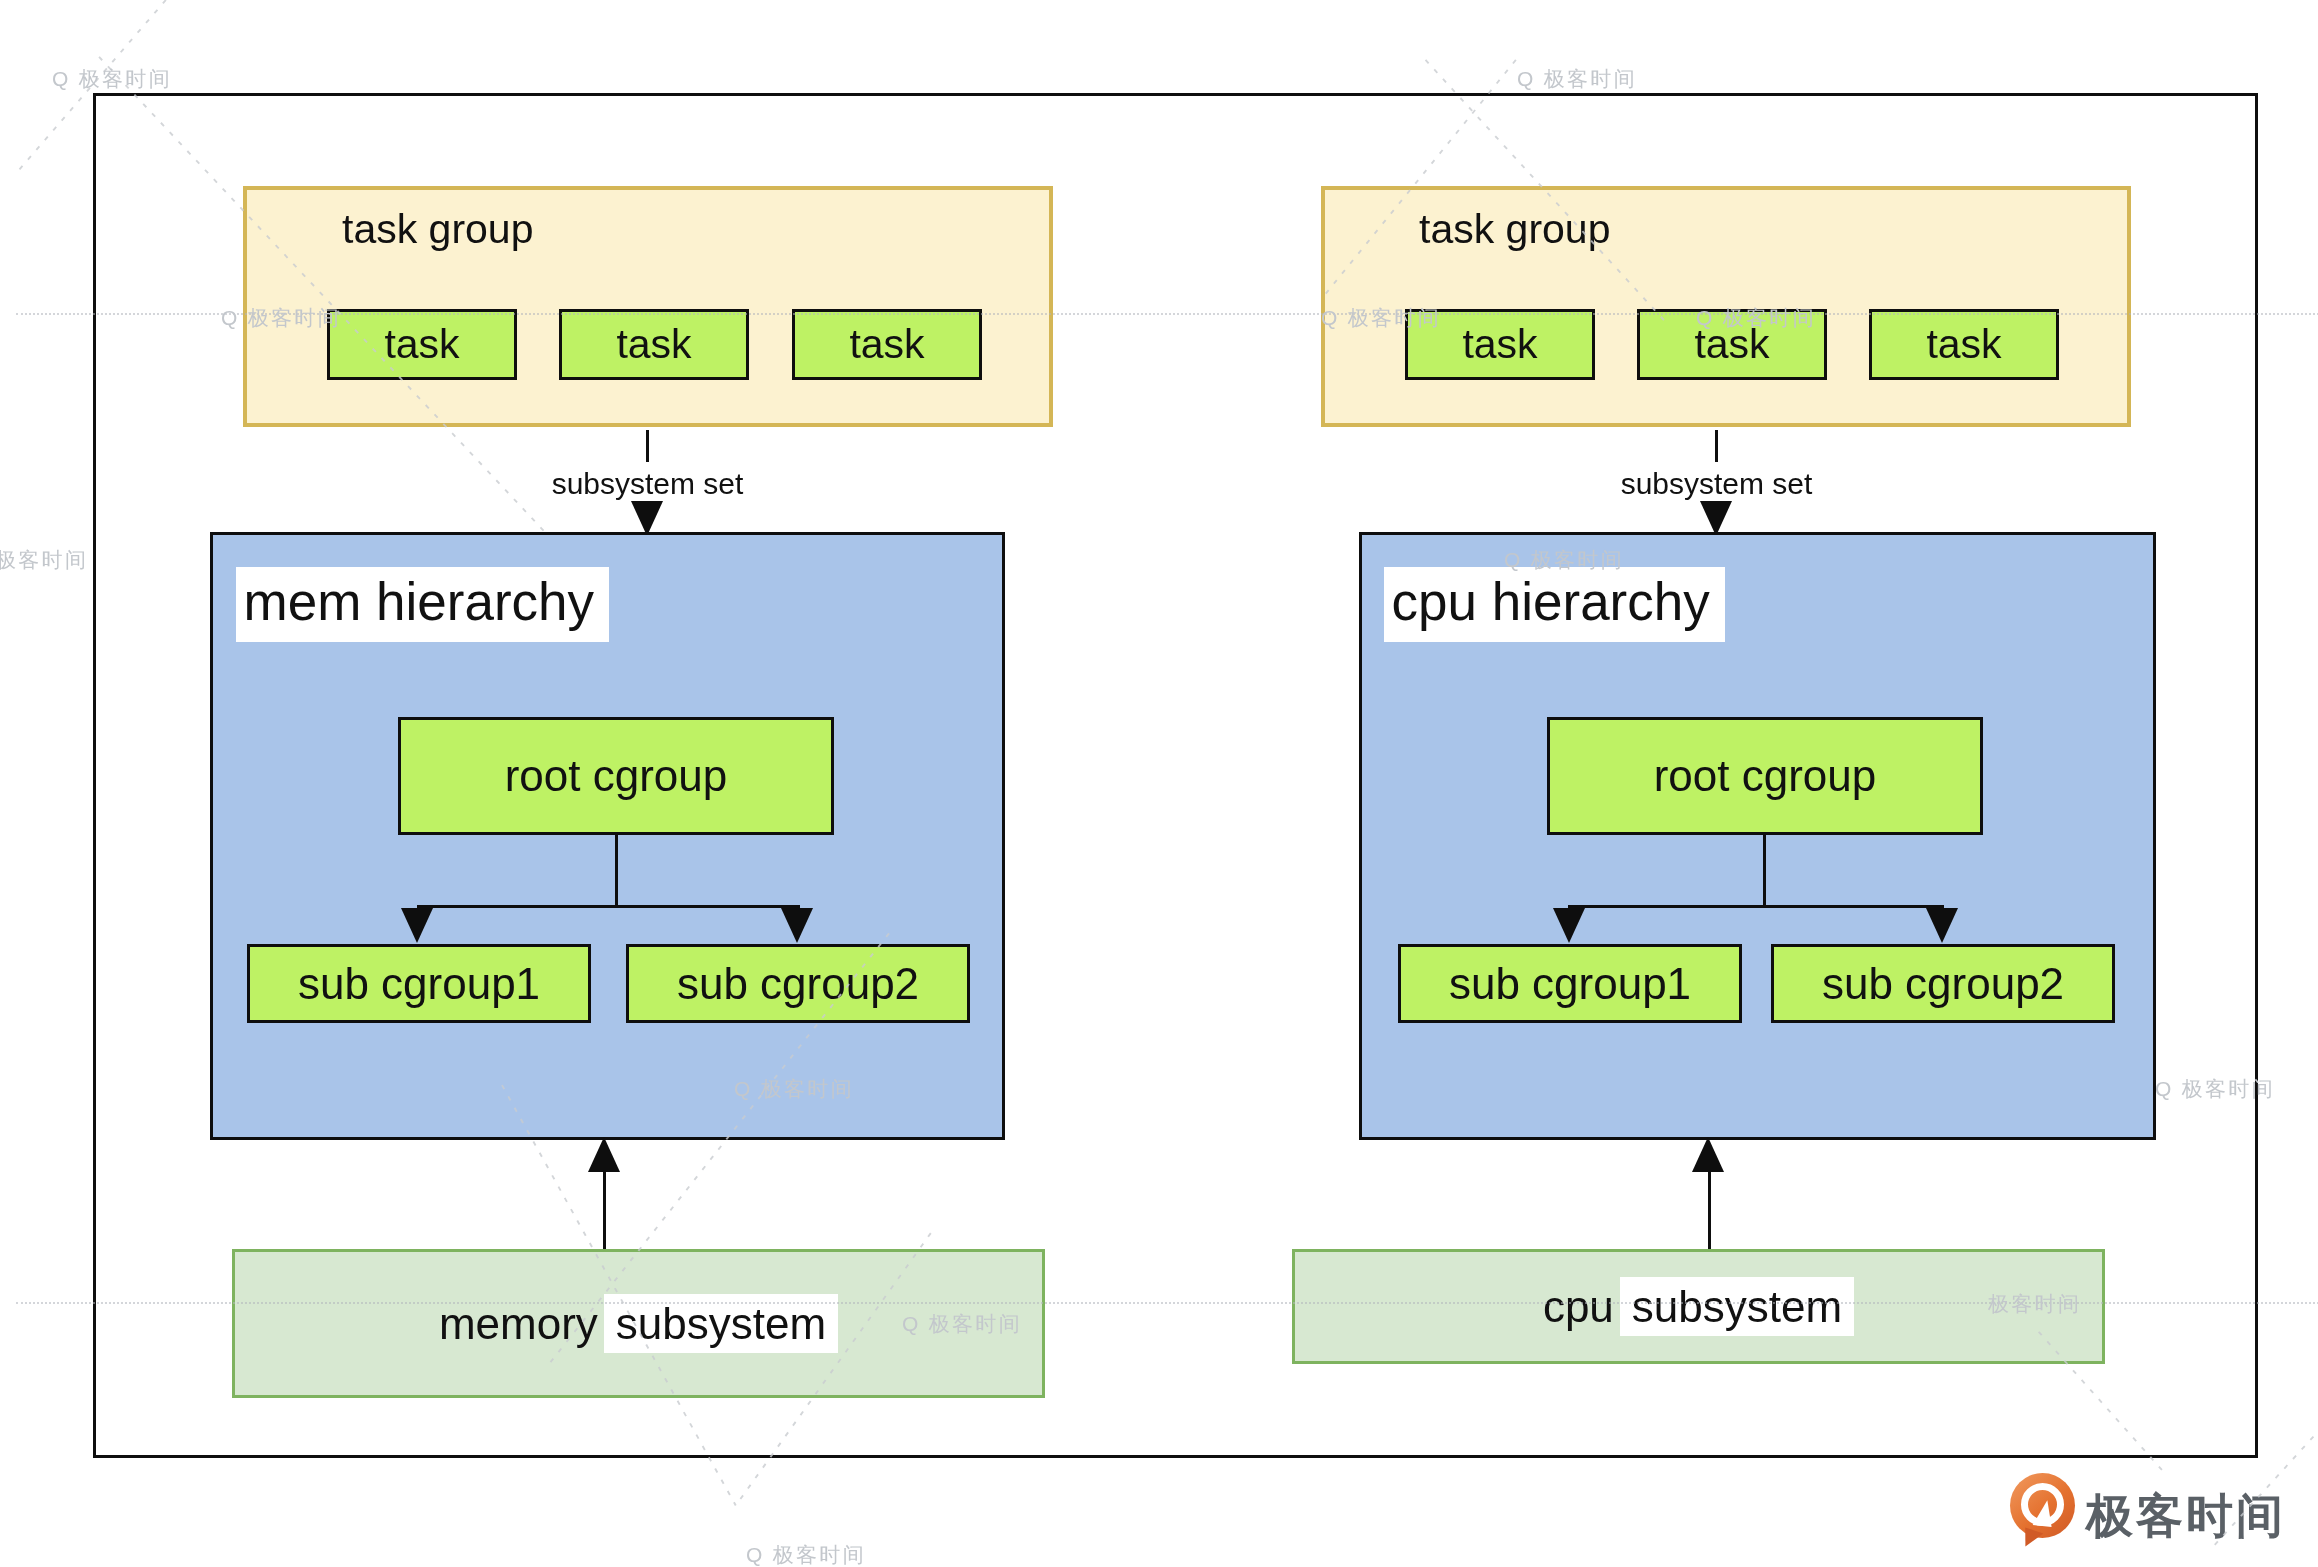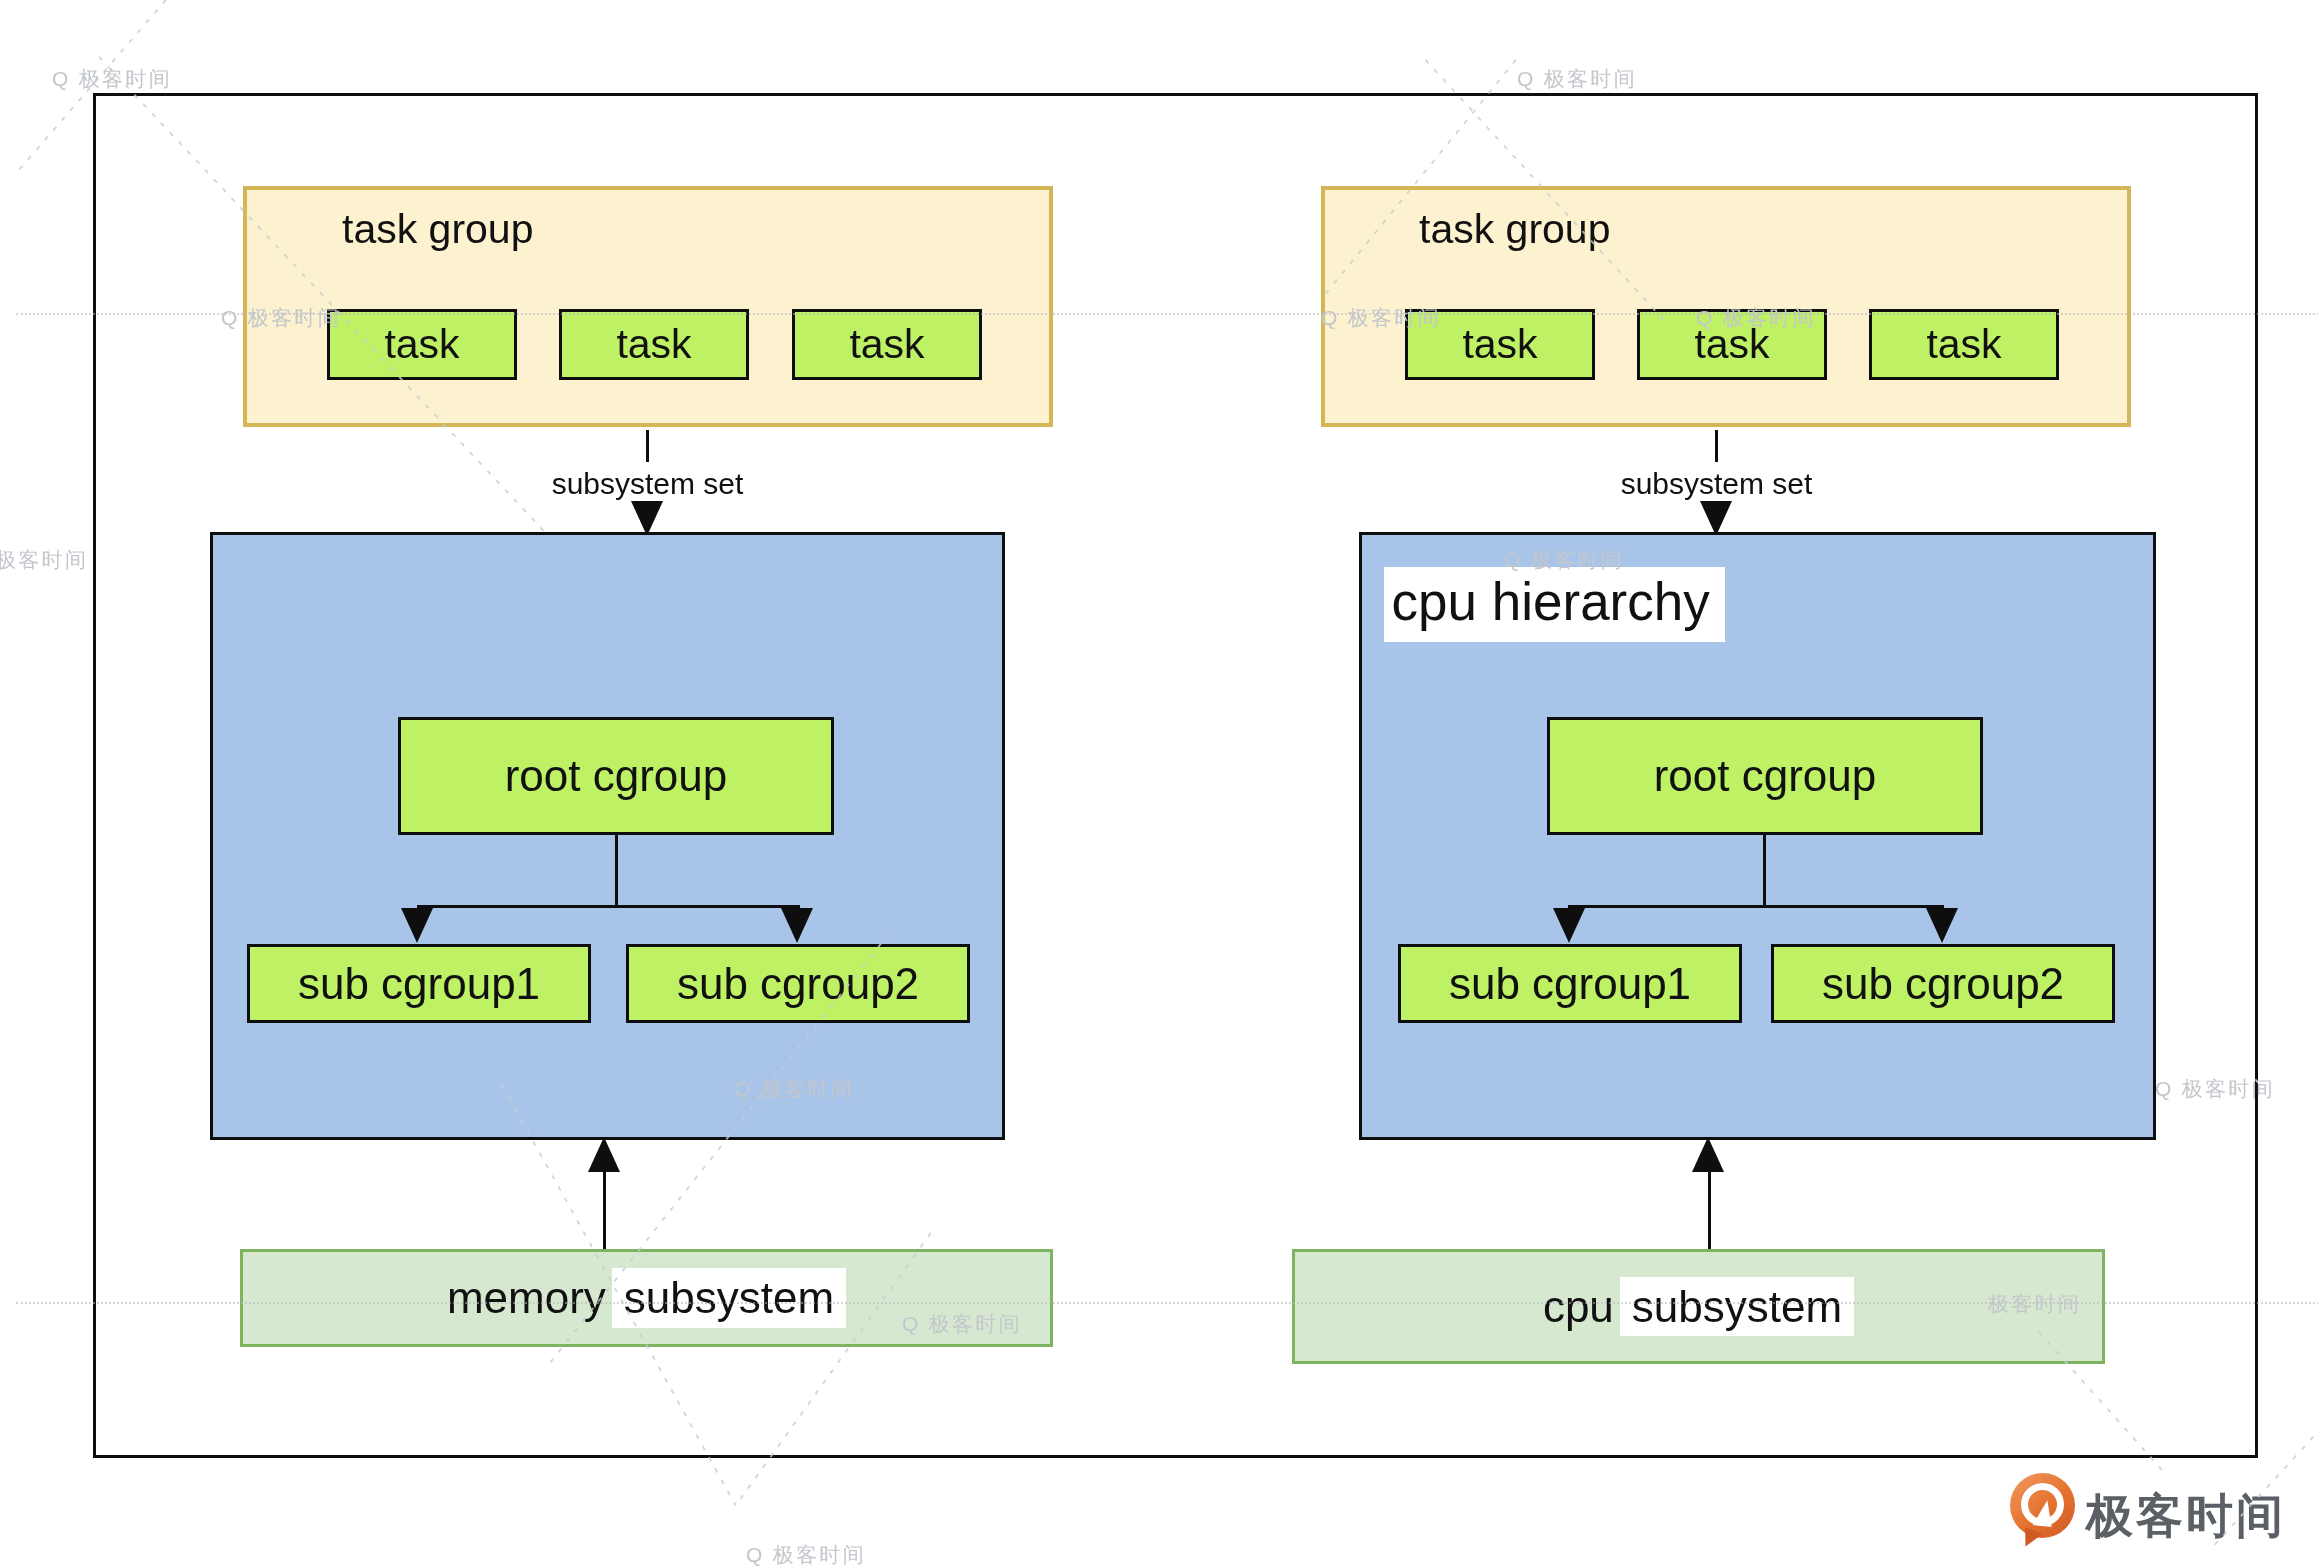--- a/index.html
+++ b/index.html
@@ -69,40 +69,41 @@
     </div>
   <div class="abs node center" style="left:792px;top:309px;width:190px;height:71px;">
       <span>task</span>
     </div>
 
   <div class="abs vline" style="left:646px;top:430px;height:32px;"></div>
   <div class="abs edge-label center" style="left:458px;top:461px;width:379px;height:46px;">subsystem set</div>
   <div class="abs arr-down" style="left:631px;top:501px;"></div>
 
   <div class="abs blue-box" style="left:210px;top:532px;width:795px;height:608px;"></div>
+  <div class="abs hier-label" style="left:236px;top:567px;">mem hierarchy</div>
   <div class="abs node big center" style="left:398px;top:717px;width:436px;height:118px;">
       <span>root cgroup</span>
     </div>
 
   <div class="abs vline" style="left:615px;top:835px;height:71px;"></div>
   <div class="abs hline" style="left:417px;top:905px;width:383px;"></div>
   <div class="abs arr-down" style="left:401px;top:908px;"></div>
   <div class="abs arr-down" style="left:781px;top:908px;"></div>
 
   <div class="abs node big center" style="left:247px;top:944px;width:344px;height:79px;">
       <span>sub cgroup1</span>
     </div>
   <div class="abs node big center" style="left:626px;top:944px;width:344px;height:79px;">
       <span>sub cgroup2</span>
     </div>
 
   <div class="abs arr-up" style="left:588px;top:1137px;"></div>
   <div class="abs vline" style="left:603px;top:1169px;height:80px;"></div>
 
-  <div class="abs green-box center" style="left:240px;top:1249px;width:813px;height:98px;">
+  <div class="abs green-box center" style="left:232px;top:1249px;width:813px;height:149px;">
     <span>memory</span>
     <span class="hl">subsystem</span>
   </div>
 
   <div class="abs yellow-box" style="left:1321px;top:186px;width:810px;height:241px;"></div>
   <div class="abs tg-label" style="left:1419px;top:206px;">task group</div>
   <div class="abs node center" style="left:1405px;top:309px;width:190px;height:71px;">
       <span>task</span>
     </div>
   <div class="abs node center" style="left:1637px;top:309px;width:190px;height:71px;">

